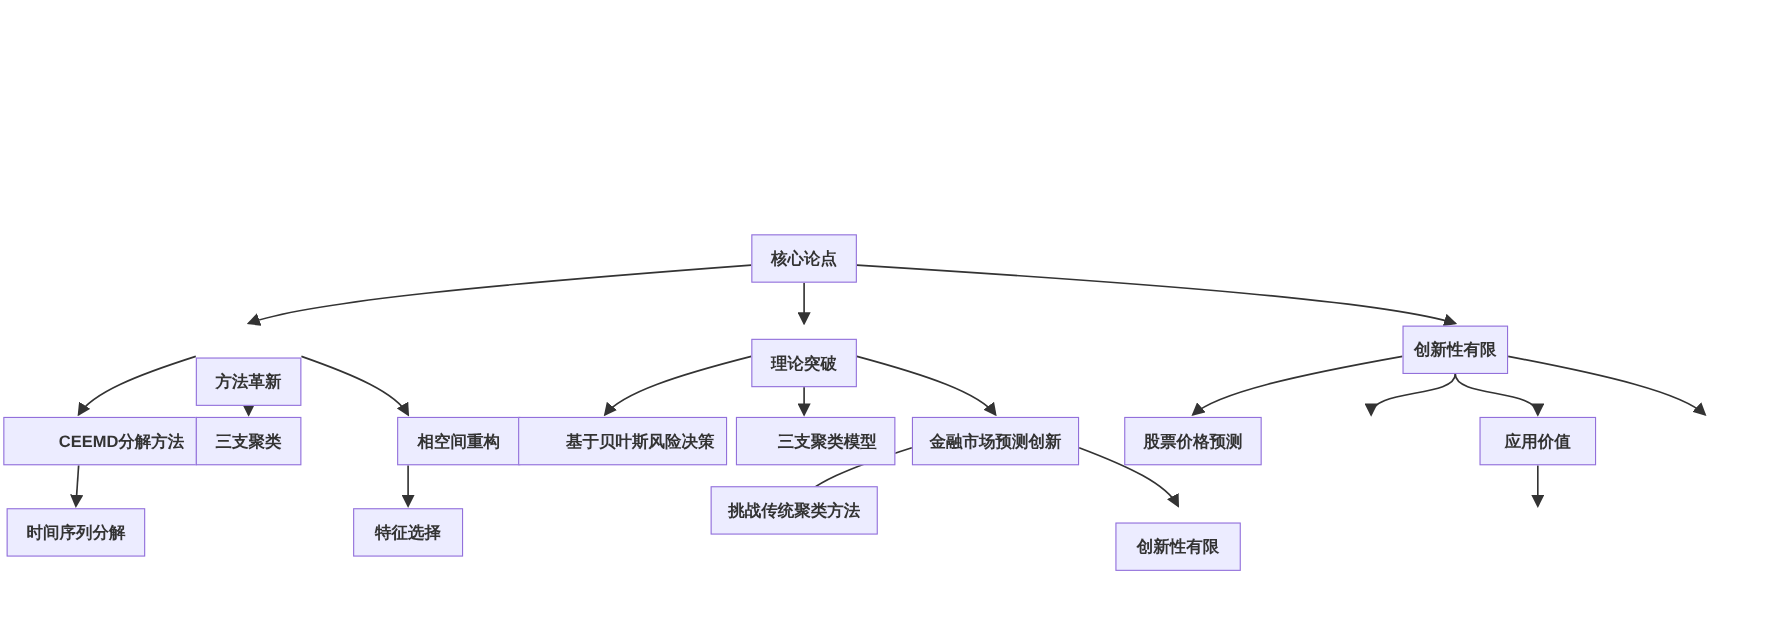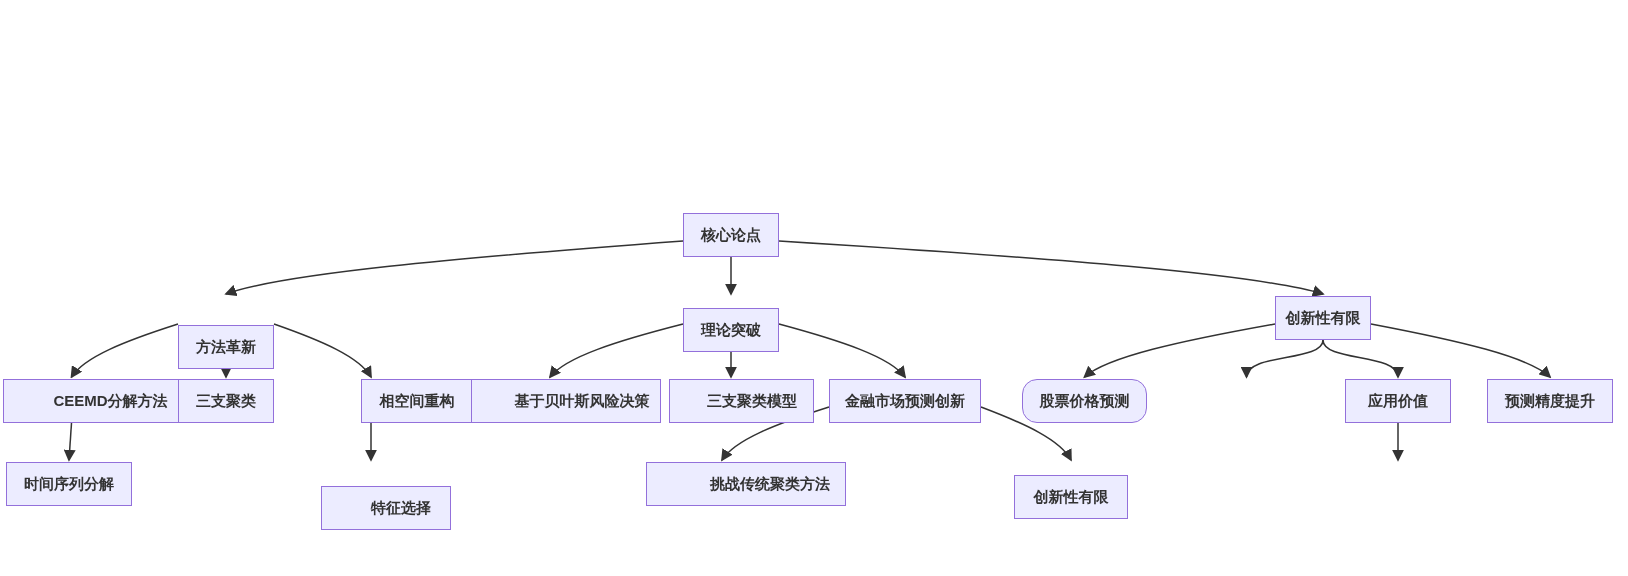--- a/index.html
+++ b/index.html
@@ -83,29 +83,28 @@
   <div class="node" style="left:178px; top:379px; width:94px;">三支聚类</div>
 
   <div class="node" style="left:315px; top:379px; width:110px;margin-left:46px;">相空间重构</div>
 
   <div class="node" style="left:471px; top:379px; width:156px;padding-left:32px;">基于贝叶斯风险决策</div>
 
   <div class="node" style="left:669px; top:379px; width:122px;padding-left:21px;">三支聚类模型</div>
 
   <div class="node" style="left:829px; top:379px; width:150px;">金融市场预测创新</div>
 
-  <div class="node" style="left:1022px; top:379px; width:123px;border-radius:15px;">股票价格预测</div>
+  <div class="node" style="left:1022px; top:379px; width:123px;">股票价格预测</div>
 
 
   <div class="node" style="left:1345px; top:379px; width:104px;">应用价值</div>
 
-  <div class="node" style="left:1487px; top:379px; width:124px;">预测精度提升</div>
 
   <div class="node" style="left:6px; top:462px; width:124px;">时间序列分解</div>
 
-  <div class="node" style="left:321px; top:486px; width:98px;padding-left:30px;">特征选择</div>
+  <div class="node" style="left:321px; top:462px; width:98px;">特征选择</div>
 
-  <div class="node" style="left:646px; top:462px; width:150px;padding-left:48px;">挑战传统聚类方法</div>
+  <div class="node" style="left:646px; top:442px; width:150px;">挑战传统聚类方法</div>
 
   <div class="node" style="left:1014px; top:462px; width:112px;margin-top:13px;">创新性有限</div>
 
 
 </div>
 
 </body></html>

